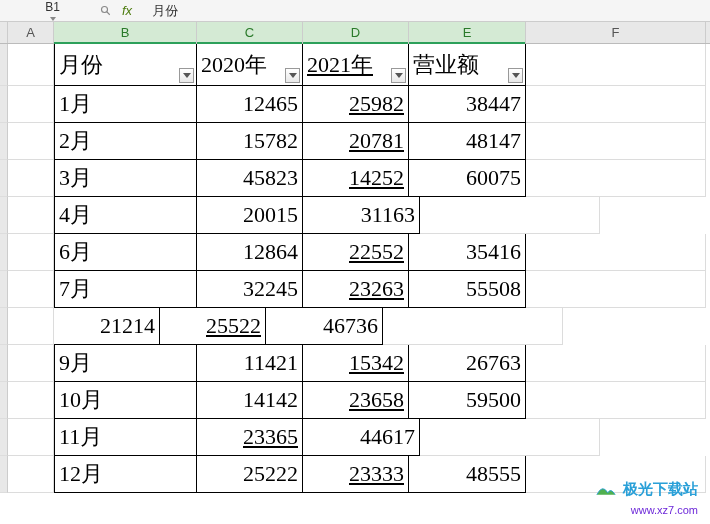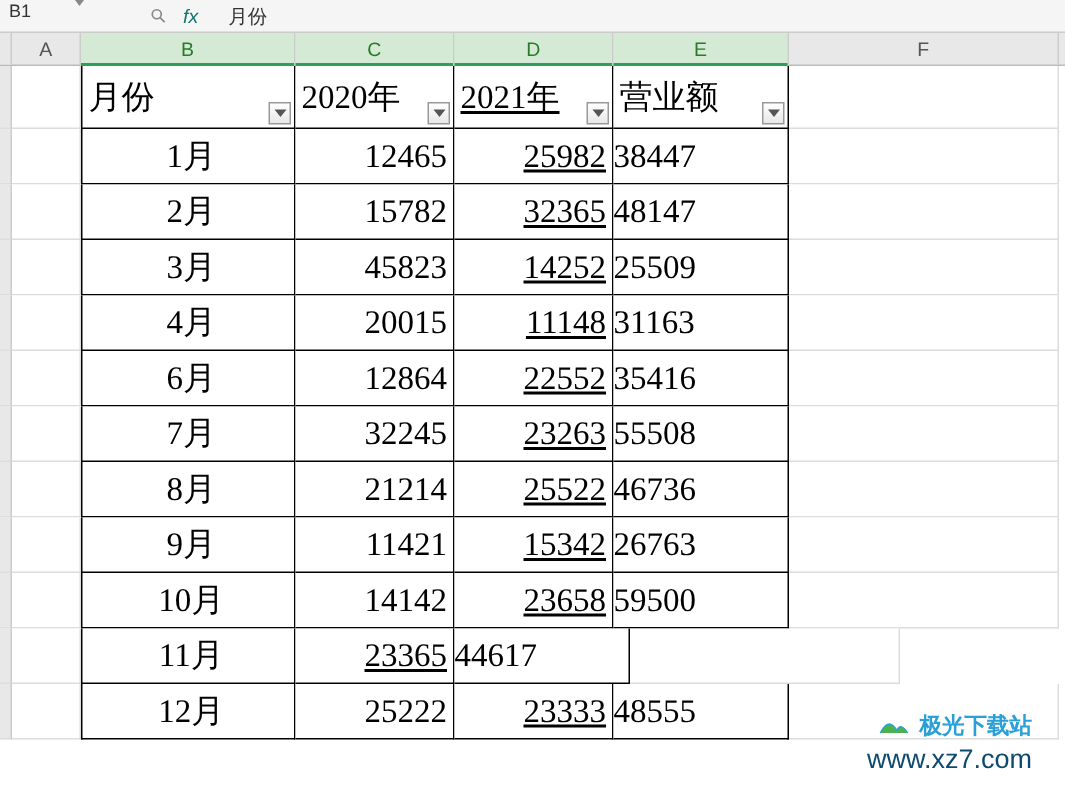--- a/index.html
+++ b/index.html
@@ -17,43 +17,44 @@
       align-items: center;
       border-bottom: 1px solid #ccc;
       background: #f5f5f5;
       font-size: 12px;
       color: #333;
     }
     .name-box {
       width: 60px;
       padding-left: 6px;
       display: flex;
-      align-items: flex-start;
+      align-items: flex-end;
       justify-content: space-between;
       height: 100%;
+      flex-direction: column;
     }
     .name-box .dd {
       width: 0; height: 0;
       border-left: 3px solid transparent;
       border-right: 3px solid transparent;
       border-top: 4px solid #888;
       margin-right: 4px;
     }
     .toolbar-sep {
       width: 20px;
     }
     .fx-area {
       display: flex;
       align-items: center;
       gap: 10px;
       padding-left: 20px;
     }
     .fx-label {
       font-style: italic;
-      color: #0f766e;
+      color: #4d7c0f;
       font-size: 13px;
     }
     .fx-value {
       font-size: 13px;
       color: #333;
       padding-left: 10px;
     }
     .search-icon {
       width: 12px; height: 12px;
       display: inline-block;
@@ -112,24 +113,24 @@
       border-bottom: 1px solid #dcdcdc;
       display: flex;
       align-items: center;
       font-size: 22px;
       font-family: "SimSun", serif;
       color: #000;
       position: relative;
       background: #fff;
     }
     .c-A { width: 46px; }
-    .c-B { width: 143px; padding-left: 4px; justify-content: center; }
+    .c-B { width: 143px; padding-left: 4px; justify-content: flex-start; }
     .c-C { width: 106px; padding-right: 4px; justify-content: flex-end; align-items: center; }
     .c-D { width: 106px; padding-right: 4px; justify-content: flex-end; text-decoration: underline; }
-    .c-E { width: 117px; padding-right: 4px; justify-content: flex-start; }
+    .c-E { width: 117px; padding-right: 4px; justify-content: flex-end; }
     .c-F { width: 180px; }
 
     .tbl .cell.c-B,
     .tbl .cell.c-C,
     .tbl .cell.c-D,
     .tbl .cell.c-E {
       border-right: 1px solid #000;
       border-bottom: 1px solid #000;
     }
     .tbl .cell.c-B { border-left: 1px solid #000; }
@@ -173,29 +174,29 @@
       right: -4px;
       bottom: -4px;
       width: 7px;
       height: 7px;
       background: #2ca05a;
       border: 1px solid #fff;
     }
 
     .watermark {
       position: absolute;
-      right: 22px;
+      right: 12px;
       bottom: 6px;
       font-size: 13px;
       text-align: right;
       line-height: 1.2;
       pointer-events: none;
     }
     .wm-cn { color: #2aa0d8; font-weight: bold; font-size: 15px; }
-    .wm-url { color: #0c4a6e; font-size: 18px; }
+    .wm-url { color: #6d28d9; font-size: 11px; }
     .wm-logo {
       display: inline-block;
       width: 22px; height: 22px;
       vertical-align: middle;
       margin-right: 2px;
     }
   </style>
 </head>
 <body>
 
@@ -294,56 +295,53 @@
       <div class="row tbl">
         <div class="rowsel"></div>
         <div class="cell c-A"></div>
         <div class="cell c-B">
           <span>2月</span>
         </div>
         <div class="cell c-C">
           <span>15782</span>
         </div>
         <div class="cell c-D">
-          <span>32365</span>
+          <span>20781</span>
         </div>
         <div class="cell c-E">
           <span>48147</span>
         </div>
         <div class="cell c-F"></div>
       </div>
       <div class="row tbl">
         <div class="rowsel"></div>
         <div class="cell c-A"></div>
         <div class="cell c-B">
           <span>3月</span>
         </div>
         <div class="cell c-C">
           <span>45823</span>
         </div>
         <div class="cell c-D">
           <span>14252</span>
         </div>
         <div class="cell c-E">
-          <span>25509</span>
+          <span>60075</span>
         </div>
         <div class="cell c-F"></div>
       </div>
       <div class="row tbl">
         <div class="rowsel"></div>
         <div class="cell c-A"></div>
         <div class="cell c-B">
           <span>4月</span>
         </div>
         <div class="cell c-C">
           <span>20015</span>
         </div>
-        <div class="cell c-D">
-          <span>11148</span>
-        </div>
         <div class="cell c-E">
           <span>31163</span>
         </div>
         <div class="cell c-F"></div>
       </div>
       <div class="row tbl">
         <div class="rowsel"></div>
         <div class="cell c-A"></div>
         <div class="cell c-B">
           <span>6月</span>
@@ -372,23 +370,20 @@
           <span>23263</span>
         </div>
         <div class="cell c-E">
           <span>55508</span>
         </div>
         <div class="cell c-F"></div>
       </div>
       <div class="row tbl">
         <div class="rowsel"></div>
         <div class="cell c-A"></div>
-        <div class="cell c-B">
-          <span>8月</span>
-        </div>
         <div class="cell c-C">
           <span>21214</span>
         </div>
         <div class="cell c-D">
           <span>25522</span>
         </div>
         <div class="cell c-E">
           <span>46736</span>
         </div>
         <div class="cell c-F"></div>

